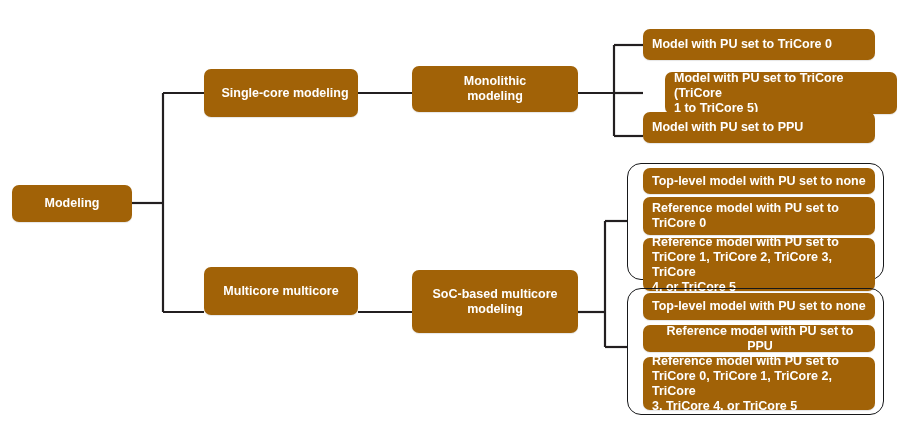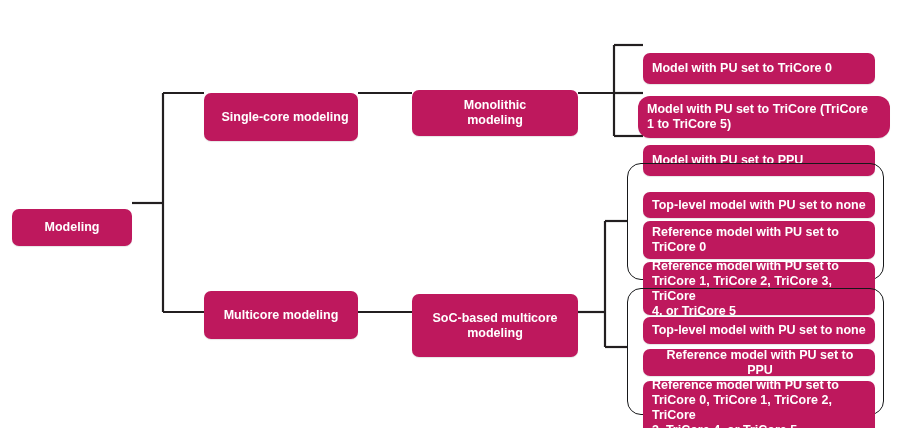--- a/index.html
+++ b/index.html
@@ -18,31 +18,30 @@
   #wires {
     position: absolute;
     left: 0;
     top: 0;
     width: 900px;
     height: 428px;
     pointer-events: none;
   }
   .node {
     position: absolute;
-    background: #be185d;
+    background: #a16207;
     border-radius: 7px;
     color: #ffffff;
     font-weight: bold;
     font-size: 12.5px;
     line-height: 15px;
     box-sizing: border-box;
     display: flex;
     align-items: center;
     box-shadow: 0 1px 1px rgba(0,0,0,0.10);
-    margin-top: 24px;
   }
   .node.centered {
     justify-content: center;
     text-align: center;
   }
   .node.leftal {
     justify-content: flex-start;
     text-align: left;
     padding-left: 9px;
     padding-right: 7px;
@@ -91,43 +90,43 @@
 
   <div class="node centered" style="left:12px; top:185px; width:120px; height:37px;">
     <span class="lbl">Modeling</span>
   </div>
 
   <div class="node centered" style="left:204px; top:69px; width:154px; height:48px;padding-left:8px;">
     <span class="lbl">Single-core modeling</span>
   </div>
 
   <div class="node centered" style="left:204px; top:267px; width:154px; height:48px;">
-    <span class="lbl">Multicore modeling</span>
+    <span class="lbl">Multicore multicore</span>
   </div>
 
   <div class="node centered" style="left:412px; top:66px; width:166px; height:46px;">
     <span class="lbl">Monolithic
 modeling</span>
   </div>
 
   <div class="node centered" style="left:412px; top:270px; width:166px; height:63px;">
     <span class="lbl">SoC-based multicore
 modeling</span>
   </div>
 
   <div class="node leftal" style="left:643px; top:29px; width:232px; height:31px;">
     <span class="lbl">Model with PU set to TriCore 0</span>
   </div>
 
-  <div class="node leftal" style="left:638px; top:72px; width:252px; height:42px;border-radius:12px;">
+  <div class="node leftal" style="left:665px; top:72px; width:232px; height:42px;">
     <span class="lbl">Model with PU set to TriCore (TriCore
 1 to TriCore 5)</span>
   </div>
 
-  <div class="node leftal" style="left:643px; top:121px; width:232px; height:31px;">
+  <div class="node leftal" style="left:643px; top:112px; width:232px; height:31px;">
     <span class="lbl">Model with PU set to PPU</span>
   </div>
 
   <div class="groupbox" style="left:627px; top:163px; width:257px; height:117px;"></div>
 
   <div class="node leftal" style="left:643px; top:168px; width:232px; height:26px;">
     <span class="lbl">Top-level model with PU set to none</span>
   </div>
 
   <div class="node leftal" style="left:643px; top:197px; width:232px; height:38px;">

